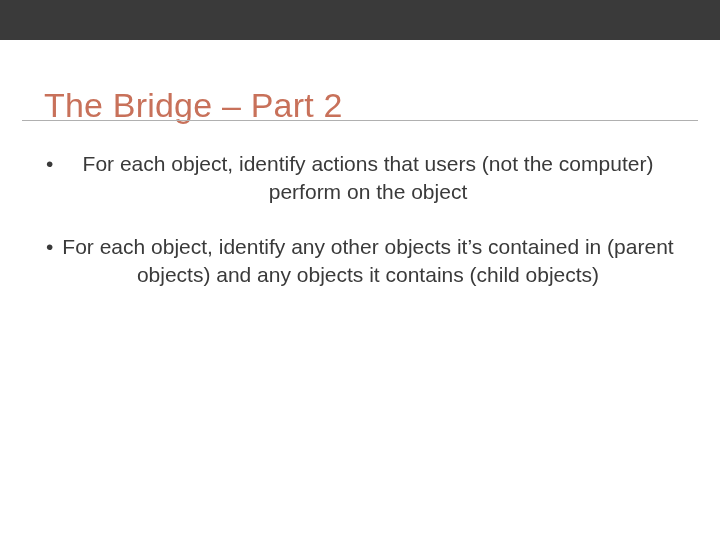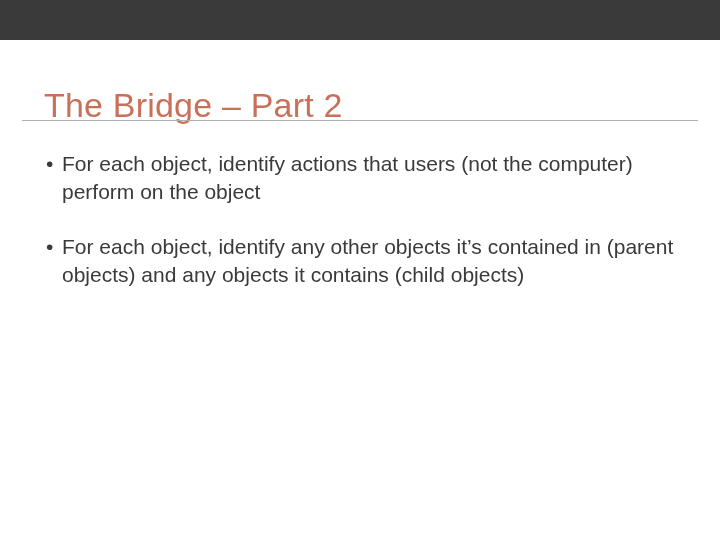--- a/index.html
+++ b/index.html
@@ -62,20 +62,21 @@
   .bullet-marker {
     flex: 0 0 auto;
     width: 16px;
     font-size: 21px;
     line-height: 1.35;
     color: #3a3a3a;
     text-align: left;
   }
   .bullet-text {
     flex: 1 1 auto;
+    text-align: center;
   }
 </style>
 </head>
 <body>
 
 <div class="slide">
   <div class="top-bar"></div>
 
   <div class="title">The Bridge – Part 2</div>
   <div class="title-underline"></div>

